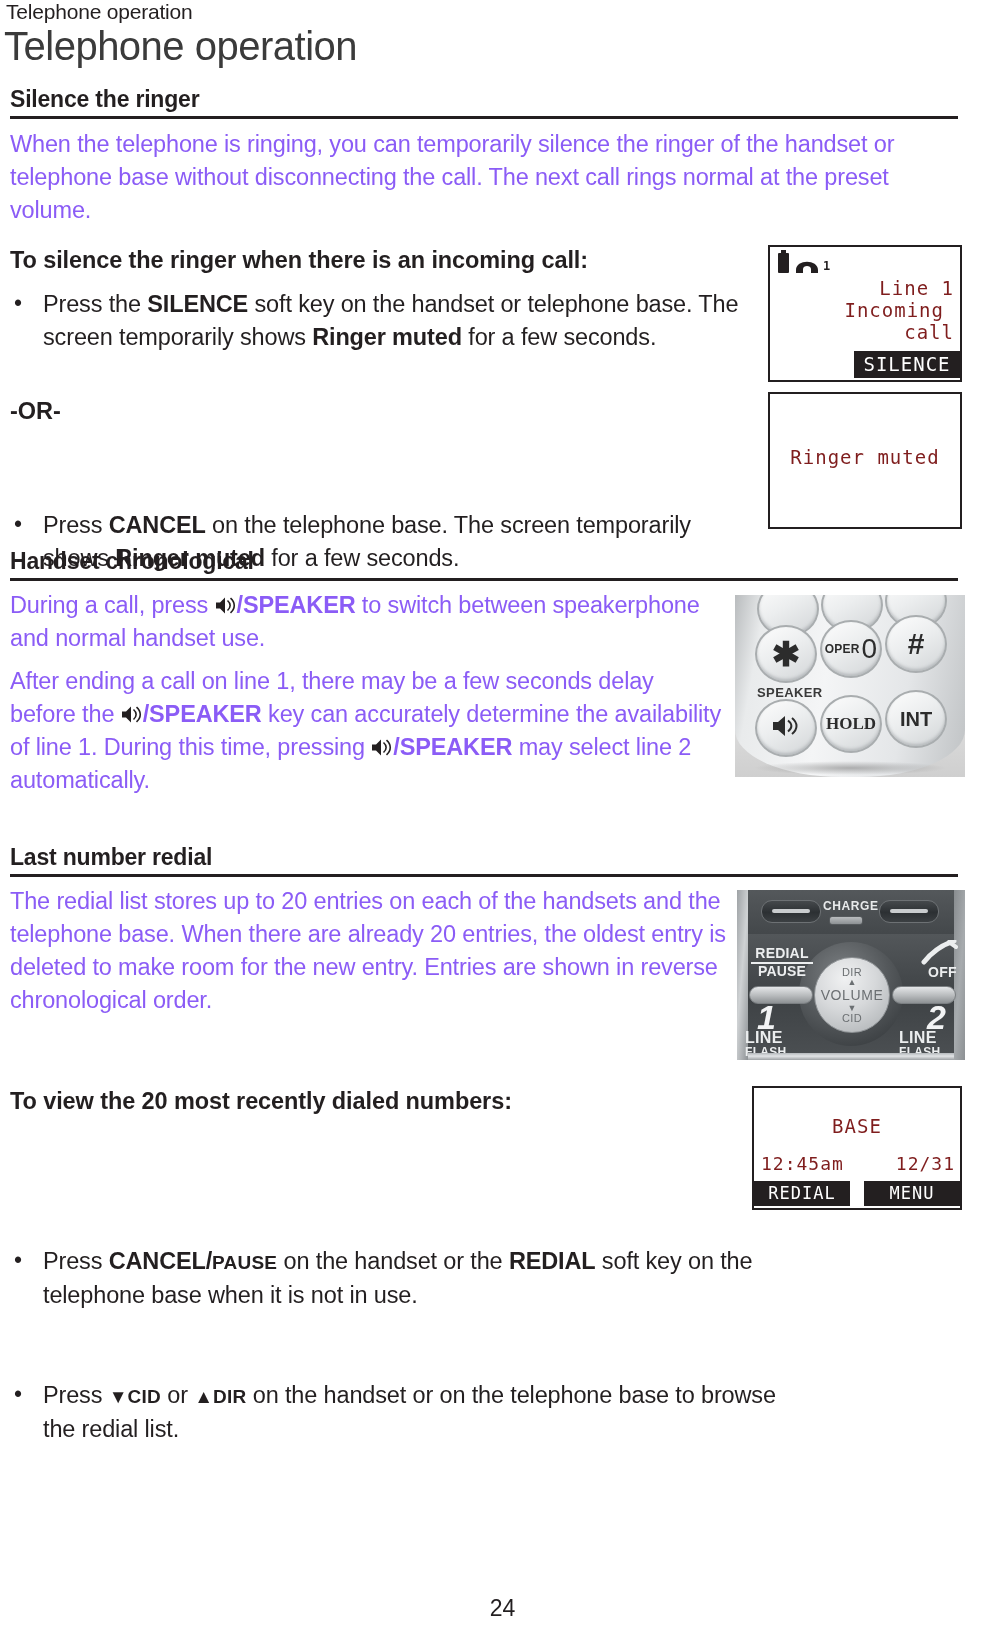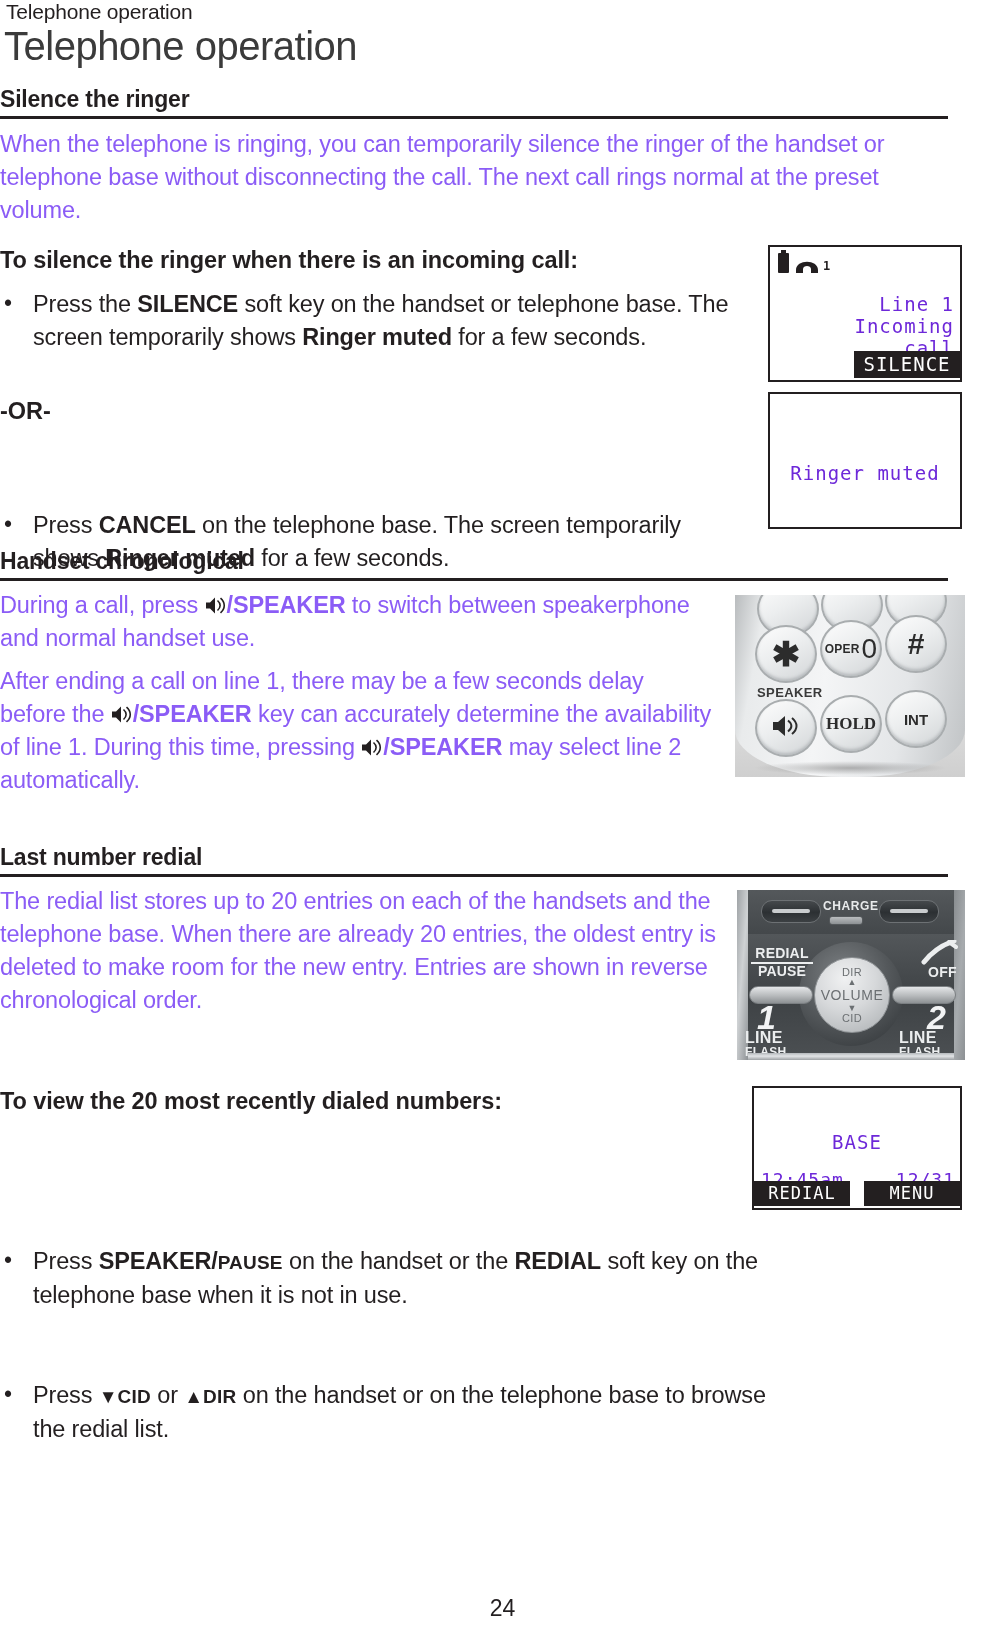--- a/index.html
+++ b/index.html
@@ -37,21 +37,21 @@
     top: 23px;
     font-size: 40px;
     line-height: 46px;
     font-weight: 400;
     letter-spacing: -0.5px;
     color: #3b3b3b;
   }
   
   .col-left {
     position: absolute;
-    left: 0;
+    left: 10px;
   }
   .sec-head {
     font-size: 23px;
     font-weight: bold;
     letter-spacing: -0.2px;
     color: #231f20;
     padding-bottom: 3px;
     border-bottom: 3px solid #231f20;
   }
   .para {
@@ -108,24 +108,23 @@
   .lcd {
     position: absolute;
     border: 2px solid #231f20;
     background: #ffffff;
     box-sizing: border-box;
     font-family: "DejaVu Sans Mono", monospace;
   }
   .lcd-text {
     position: absolute;
     font-family: "DejaVu Sans Mono", monospace;
-    color: #6d28d9;
+    color: #7f1d1d;
     white-space: pre;
     letter-spacing: 1px;
-    margin-top: 16px;
   }
   .softkey {
     position: absolute;
     background: #231f20;
     color: #ffffff;
     font-family: "DejaVu Sans Mono", monospace;
     text-align: center;
     letter-spacing: 1px;
     box-sizing: border-box;
   }
@@ -343,21 +342,21 @@
     <div class="lcd-icons">
       <div class="batt"></div>
       <div class="handset-ico">
         <svg width="26" height="21" viewBox="0 0 26 21">
           <path d="M2,17 C2,6 24,6 24,17 L24,20 L17,20 L17,16 C17,12 9,12 9,16 L9,20 L2,20 Z" fill="#231f20"></path>
         </svg>
       </div>
       <div class="ico-num">1</div>
     </div>
     <div class="lcd-text" style="right:6px; top:30px; font-size:19px;">Line 1</div>
-    <div class="lcd-text" style="right:6px; top:52px; font-size:19px;">Incoming</div>
+    <div class="lcd-text" style="right:16px; top:52px; font-size:19px;">Incoming</div>
     <div class="lcd-text" style="right:6px; top:74px; font-size:19px;">call</div>
     <div class="softkey" style="right:0px; bottom:2px; width:106px; height:27px; line-height:27px; font-size:19px;">SILENCE</div>
   </div>
 
   <div class="lcd" id="lcd-muted" style="left:768px; top:392px; width:194px; height:137px;">
     <div class="lcd-text" style="left:0; right:0; top:52px; text-align:center; font-size:19px;">Ringer muted</div>
   </div>
 
   <div class="col-left sec-head" style="top:548px; width:948px;">Handset chronological</div>
 
@@ -400,33 +399,33 @@
     <div class="key" style="left:20px; top:104px; width:62px; height:58px;">
       <span>
         <svg width="30" height="24" viewBox="0 0 30 24">
           <path d="M2,8 L7,8 L14,2 L14,22 L7,16 L2,16 Z" fill="#2c2c2c"></path>
           <path d="M17,6.5 C21.5,10 21.5,14 17,17.5" stroke="#2c2c2c" stroke-width="2" fill="none"></path>
           <path d="M21,4 C27,9 27,15 21,20" stroke="#2c2c2c" stroke-width="2" fill="none"></path>
         </svg>
       </span>
     </div>
     <div class="key" style="left:85px; top:100px; width:62px; height:58px; font-size:17px; font-weight:bold;font-family:Liberation Serif, serif;">HOLD</div>
-    <div class="key" style="left:150px; top:95px; width:62px; height:58px; font-size:15px; font-weight:bold;">INT</div>
+    <div class="key" style="left:150px; top:95px; width:62px; height:58px; font-size:20px; font-weight:bold;">INT</div>
 
     <div class="hs-shadow"></div>
   </div>
 
   <div class="col-left sec-head" style="top:844px; width:948px;">Last number redial</div>
 
   <div class="col-left para" style="top:885px; width:720px;">The redial list stores up to 20 entries on each of the handsets and the telephone base. When there are already 20 entries, the oldest entry is deleted to make room for the new entry. Entries are shown in reverse chronological order.</div>
 
   <div class="col-left lead" style="top:1085px; width:720px;">To view the 20 most recently dialed numbers:</div>
 
   <div class="col-left bullet" style="top:1113px; width:740px;">
-    <span class="dot">•</span><span>Press </span><b>SPEAKER/</b><b class="smallcap">PAUSE</b><span> on the handset or the </span><b>REDIAL</b><span> soft key on the telephone base when it is not in use.</span>
+    <span class="dot">•</span><span>Press </span><b>CANCEL/</b><b class="smallcap">PAUSE</b><span> on the handset or the </span><b>REDIAL</b><span> soft key on the telephone base when it is not in use.</span>
   </div>
 
   <div class="col-left bullet" style="top:1180px; width:740px;">
     <span class="dot">•</span><span>Press </span><b class="tri-glyph">▼</b><b class="smallcap">CID</b><span> or </span><b class="tri-glyph">▲</b><b class="smallcap">DIR</b><span> on the handset or on the telephone base to browse the redial list.</span>
   </div>
 
   <div class="photo" id="base-photo" style="left:737px; top:890px; width:228px; height:170px;">
     <div class="bs-outer"></div>
     <div class="bs-top"></div>
 

